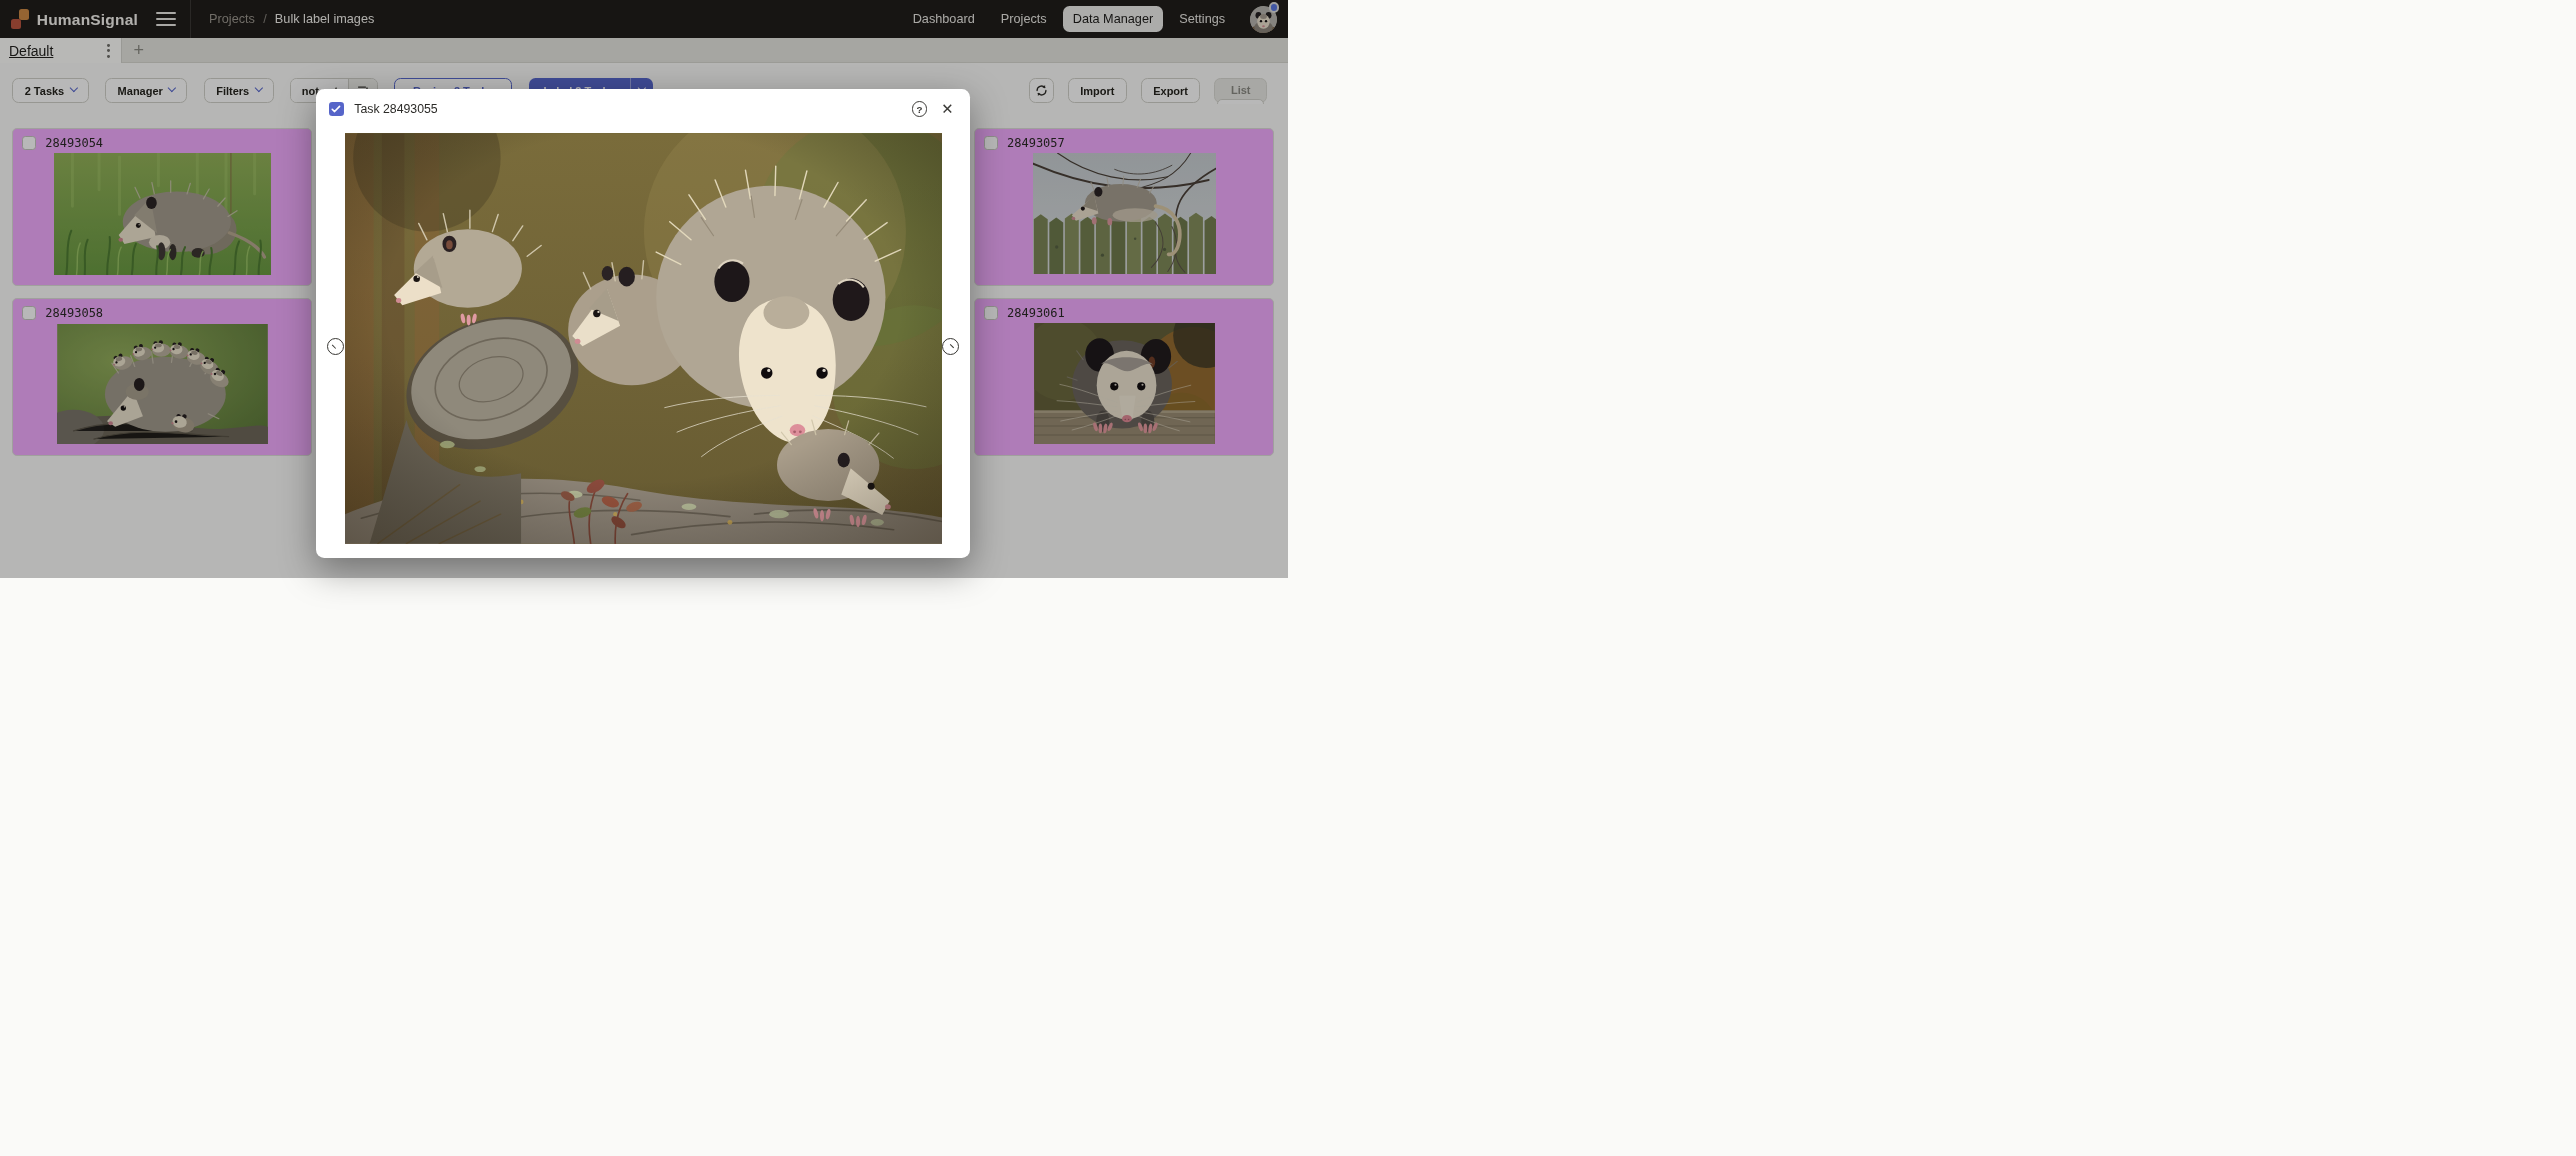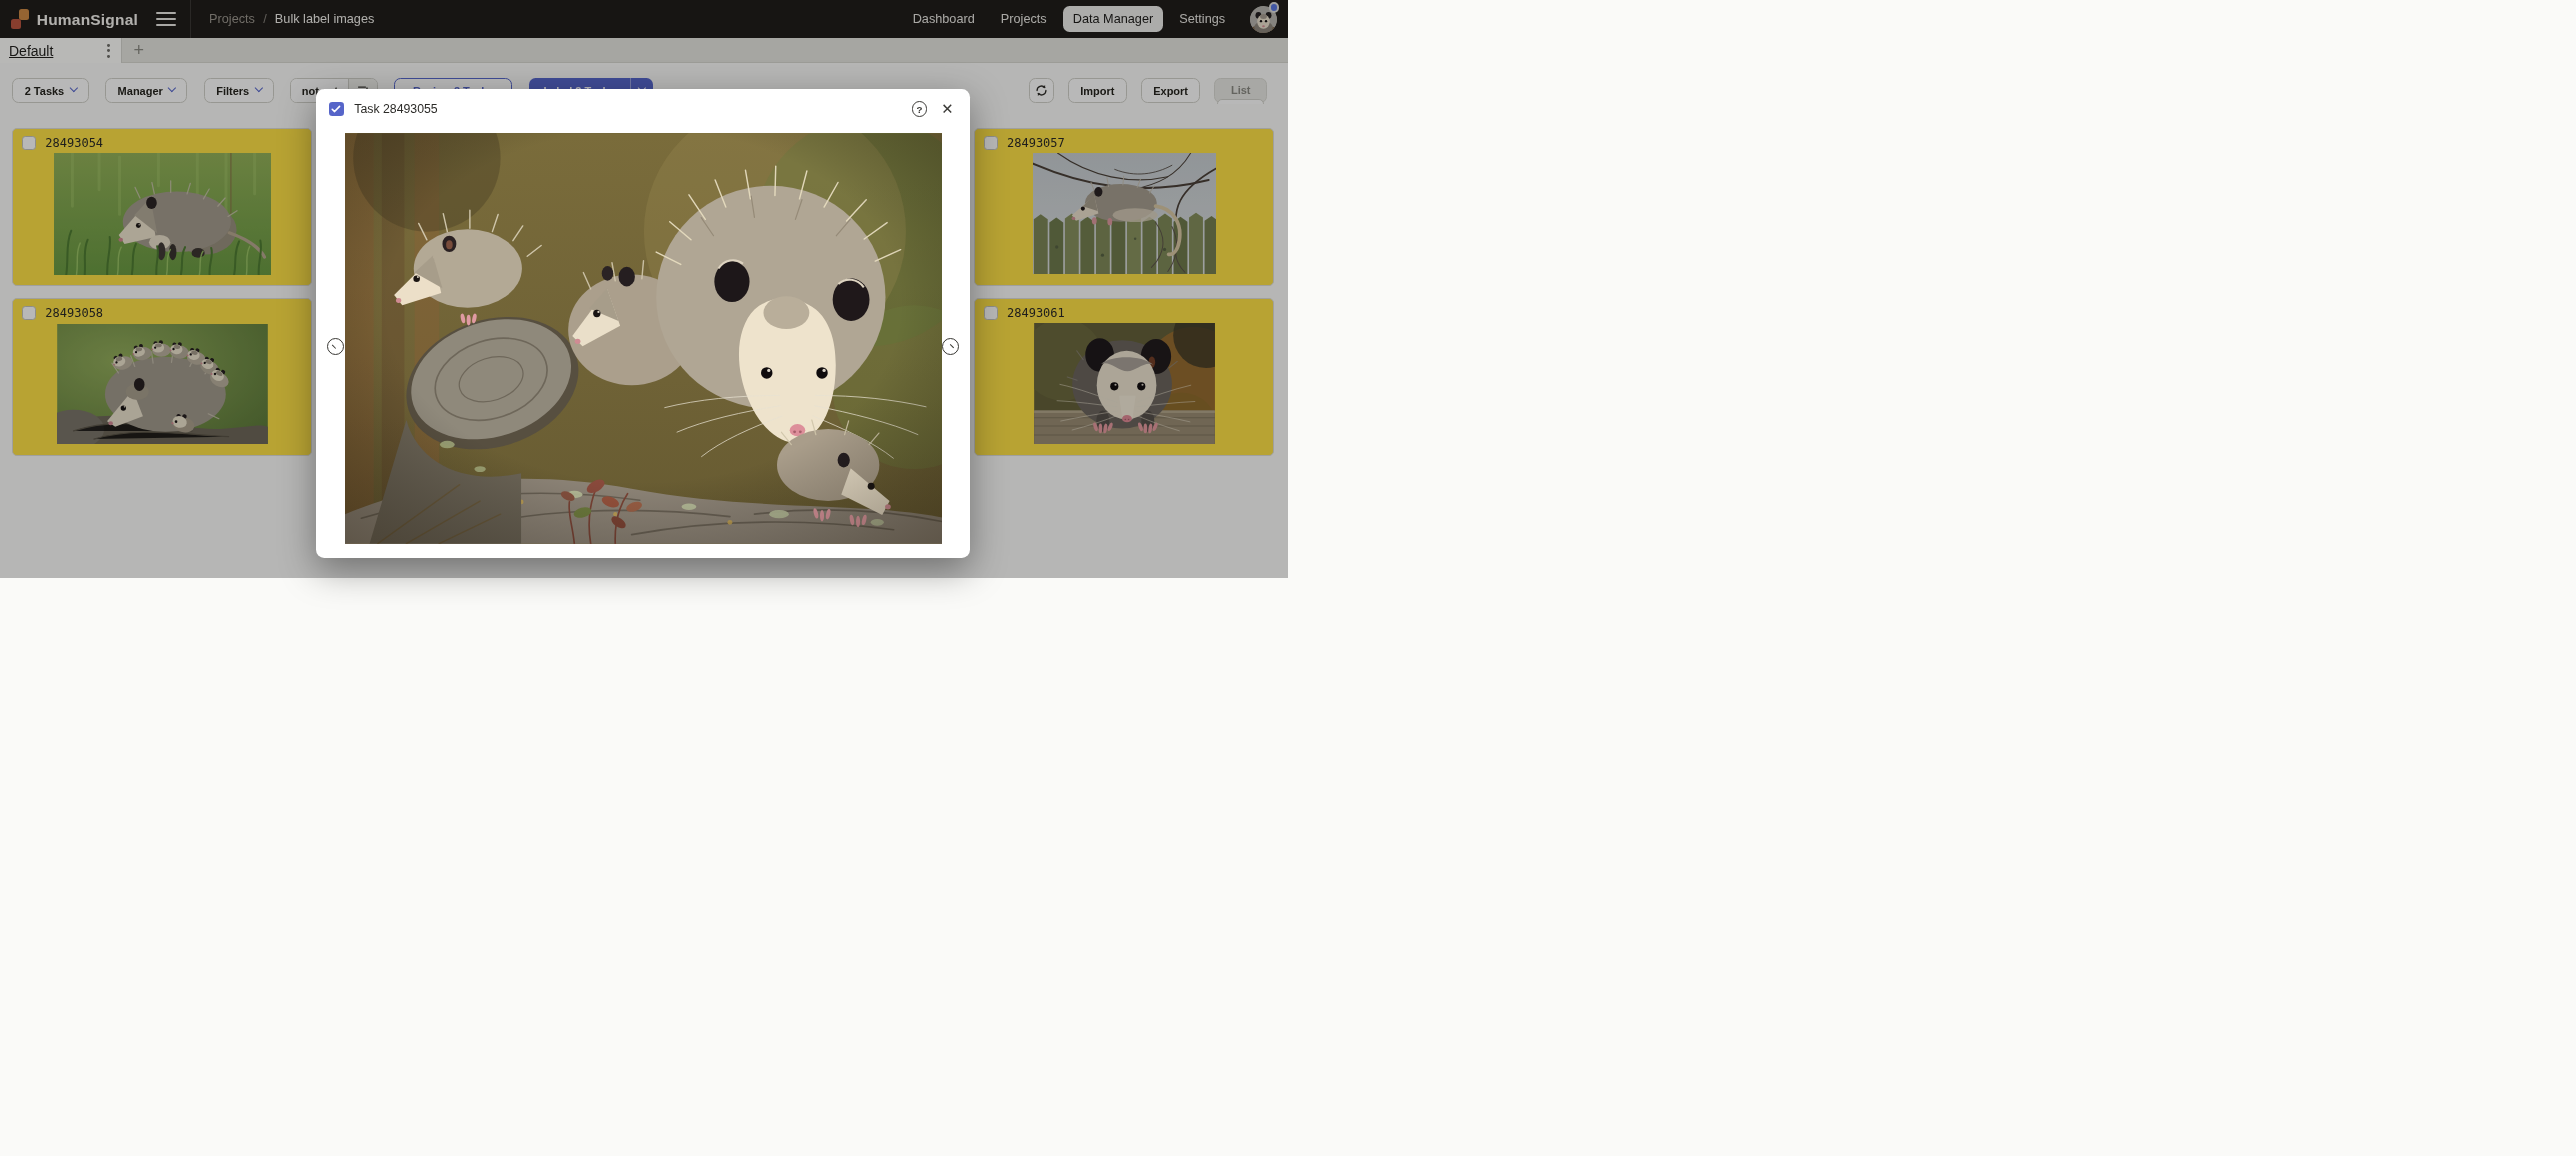--- a/index.html
+++ b/index.html
@@ -63,21 +63,21 @@
   .btn-primary .chev { border-color:#fff; }
   .icon-btn { width:25px; height:25px; background:#fdfdfc; border:0.8px solid #cfcfc9; border-radius:6.5px;
     display:flex; align-items:center; justify-content:center; cursor:pointer; }
   .view-toggle { height:25px; background:#e7e7e2; border:0.8px solid #d8d8d2; border-radius:6.5px; display:flex;
     align-items:center; padding:1.6px;flex-direction:column; }
   .view-toggle .vt { padding:3.3px 11.4px; font-size:11px; font-weight:600; color:#8a8a83; border-radius:4.9px; cursor:pointer; }
   .view-toggle .vt.active { background:#fdfdfc; border:0.8px solid #d0d0ca; color:#23221f; }
 
   
   .content { position:absolute; left:0; top:104px; width:1288px; height:474px; background:#fafaf8; z-index:1; }
-  .card { position:absolute; width:300px; height:158px; background:#fde047; border:0.8px solid #dcdcd7;
+  .card { position:absolute; width:300px; height:158px; background:#f0abfc; border:0.8px solid #dcdcd7;
     border-radius:4.9px; cursor:pointer; }
   .card-head { display:flex; align-items:center; gap:9px; padding:7.4px 0 0 9px; }
   .cb { width:14px; height:14px; border:1.2px solid #c2c2bc; border-radius:3.3px; background:#fdfdfc; cursor:pointer; }
   .card-id { font-family:"DejaVu Sans Mono", monospace; font-size:12px; color:#2b2a27; }
   .thumb { position:absolute; left:0; right:0; top:24.5px; bottom:10.6px; display:flex; align-items:center;
     justify-content:center; cursor:pointer; }
   .thumb svg { display:block; }
 
   
   .dim { position:absolute; left:0; top:0; width:1288px; height:578px; background:rgba(0,0,0,.27); z-index:5; }

